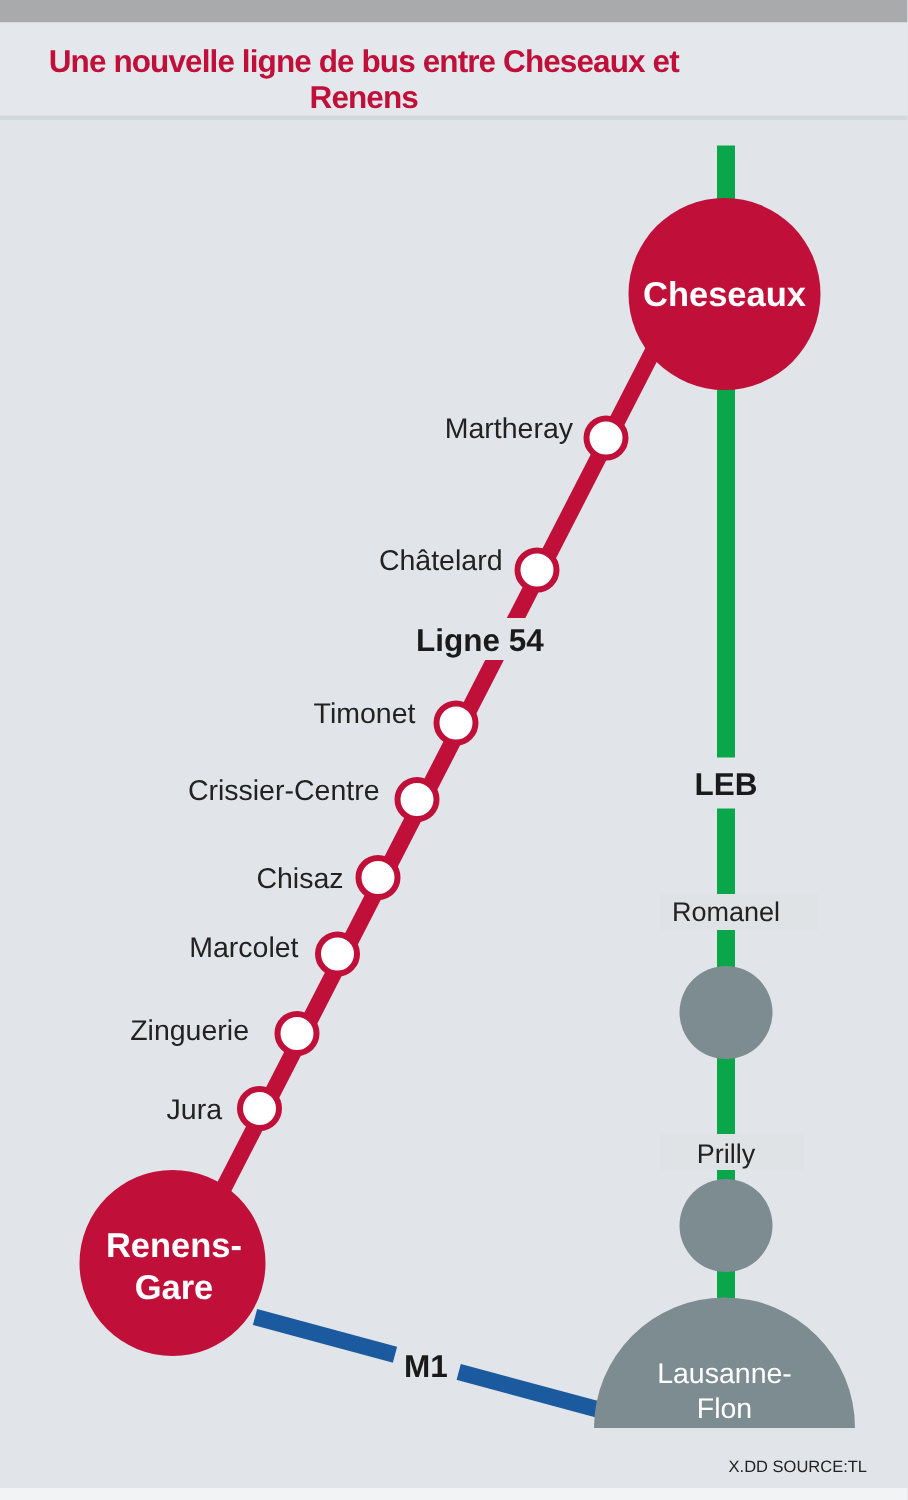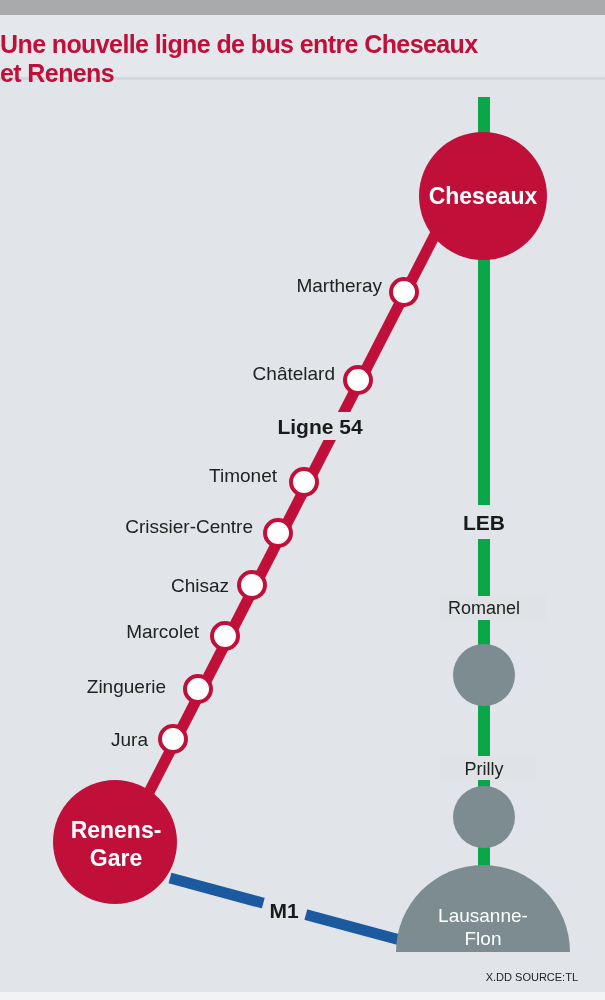--- a/index.html
+++ b/index.html
@@ -1,19 +1,19 @@
 <!DOCTYPE html>
 <html><head>
 <meta charset="utf-8">
 <style>
   html, body { margin:0; padding:0; }
   body { width:605px; height:1000px; position:relative; overflow:hidden; background:#e1e5e9; font-family:"Liberation Sans", sans-serif; }
   .topbar { position:absolute; left:0; top:0; width:605px; height:15px; background:#a9aaab; }
   .header { position:absolute; left:0; top:15px; width:605px; height:62px; background:#e4e8ec; border-bottom:3px solid #d3d8dc; }
-  .title { position:absolute; left:0; top:30px; width:485px; font-weight:bold; font-size:25px; color:#c0103a; letter-spacing:-0.6px; }
+  .title { position:absolute; left:0; top:30px; width:485px; text-align:center; font-weight:bold; font-size:21px; color:#c0103a; letter-spacing:-0.6px; }
   .bottom { position:absolute; left:0; top:992px; width:605px; height:8px; background:#f2f3f4; }
   svg { position:absolute; left:0; top:0; }
   .lbl { font-family:"Liberation Sans", sans-serif; font-size:19px; fill:#222; }
   .lblb { font-family:"Liberation Sans", sans-serif; font-size:21px; font-weight:bold; fill:#1a1a1a; }
   .wh { font-family:"Liberation Sans", sans-serif; font-weight:bold; fill:#fff; }
   .whn { font-family:"Liberation Sans", sans-serif; fill:#fff; }
   .src { font-family:"Liberation Sans", sans-serif; font-size:11px; fill:#222; }
 </style>
 </head>
 <body>

